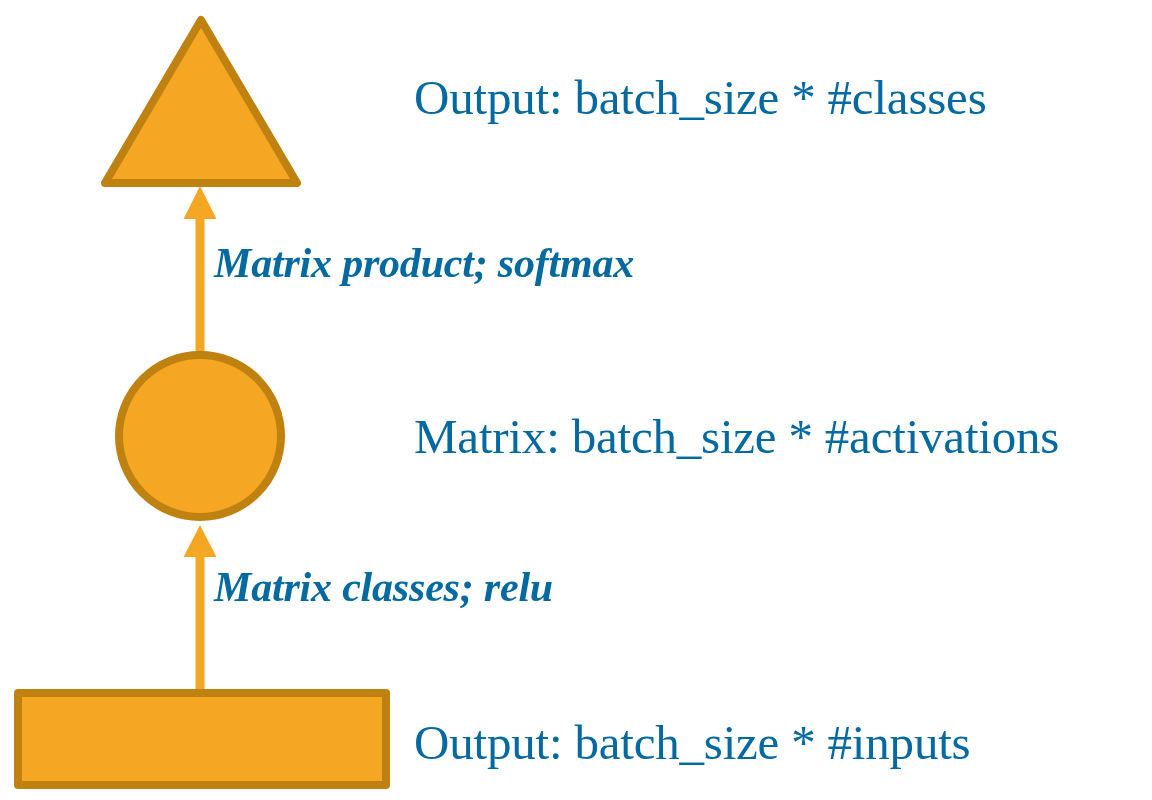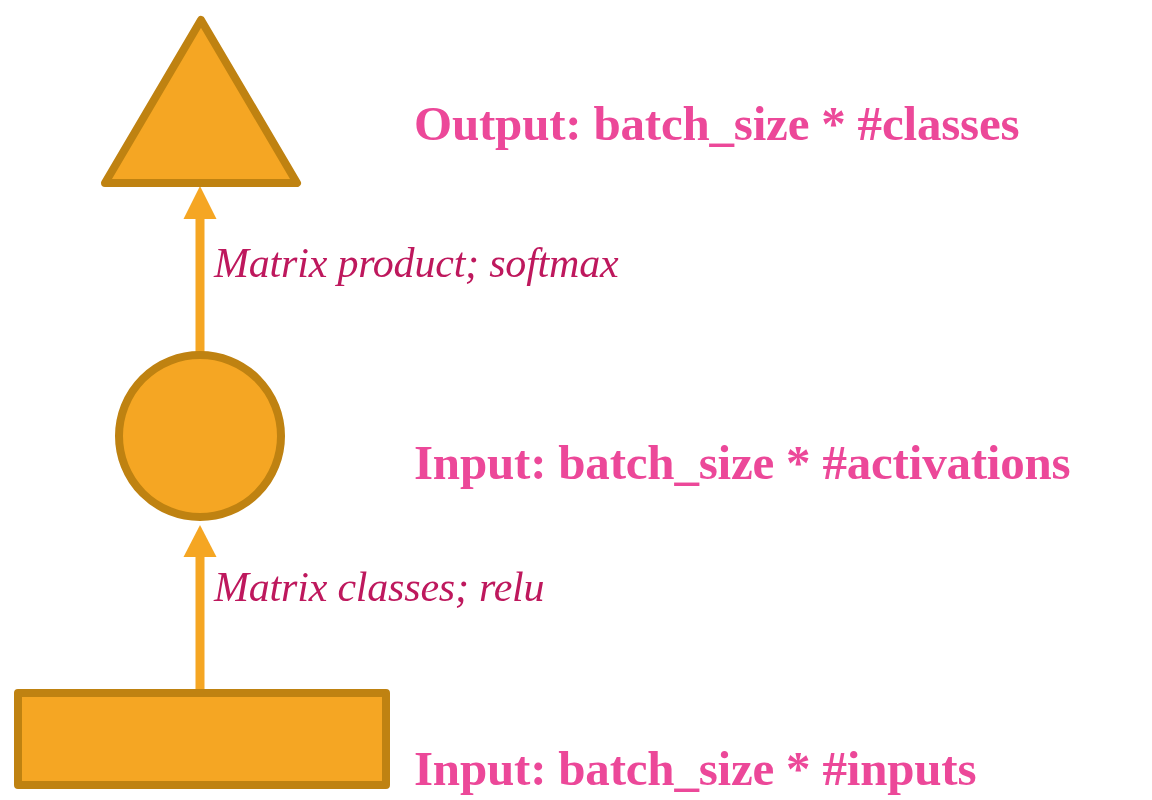--- a/index.html
+++ b/index.html
@@ -20,34 +20,33 @@
     left: 0;
     top: 0;
     width: 1152px;
     height: 800px;
   }
   .node-label {
     position: absolute;
     font-family: "Liberation Serif", "DejaVu Serif", serif;
     font-size: 49px;
     font-style: normal;
-    font-weight: bold;
-    color: #ec4899;
+    font-weight: normal;
+    color: #0369a1;
     white-space: nowrap;
     line-height: 1;
     letter-spacing: -0.2px;
-    margin-top: 26px;
   }
   .edge-label {
     position: absolute;
     font-family: "Liberation Serif", "DejaVu Serif", serif;
     font-size: 42px;
     font-style: italic;
-    font-weight: normal;
-    color: #be185d;
+    font-weight: bold;
+    color: #0369a1;
     white-space: nowrap;
     line-height: 1;
     letter-spacing: -0.2px;
   }
   #label-output   { left: 414px; top: 73px; }
   #label-hidden   { left: 414px; top: 412px; }
   #label-input    { left: 414px; top: 718px; }
   #label-edge-top { left: 214px; top: 242px; }
   #label-edge-bot { left: 214px; top: 566px; }
 </style>
@@ -68,19 +67,19 @@
 
   <polygon points="201,20 297,183 105,183" fill="#F5A623" stroke="#BF8211" stroke-width="8" stroke-linejoin="round"></polygon>
 
   <circle cx="200" cy="436" r="81" fill="#F5A623" stroke="#BF8211" stroke-width="8"></circle>
 
   <rect x="18" y="693" width="368" height="92" fill="#F5A623" stroke="#BF8211" stroke-width="8" stroke-linejoin="round"></rect>
 </svg>
 
 <div class="node-label" id="label-output">Output: batch_size * #classes</div>
 
-<div class="node-label" id="label-hidden">Input: batch_size * #activations</div>
+<div class="node-label" id="label-hidden">Matrix: batch_size * #activations</div>
 
-<div class="node-label" id="label-input">Input: batch_size * #inputs</div>
+<div class="node-label" id="label-input">Output: batch_size * #inputs</div>
 
 <div class="edge-label" id="label-edge-top">Matrix product; softmax</div>
 
 <div class="edge-label" id="label-edge-bot">Matrix classes; relu</div>
 
 </body></html>

